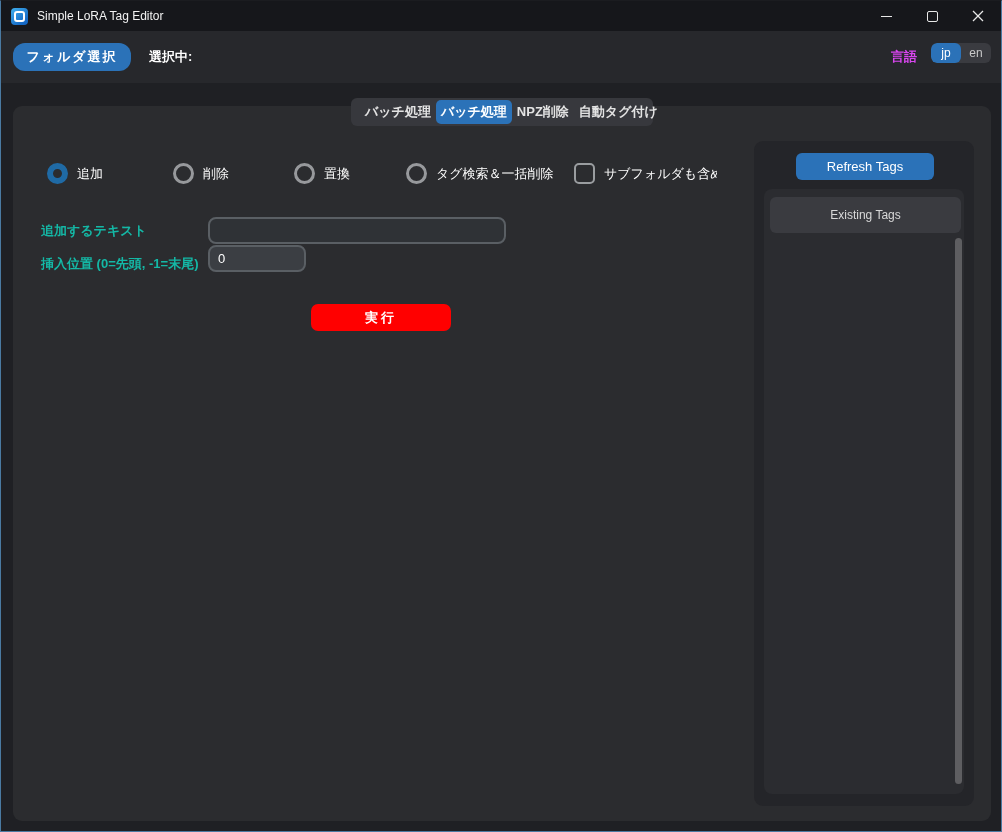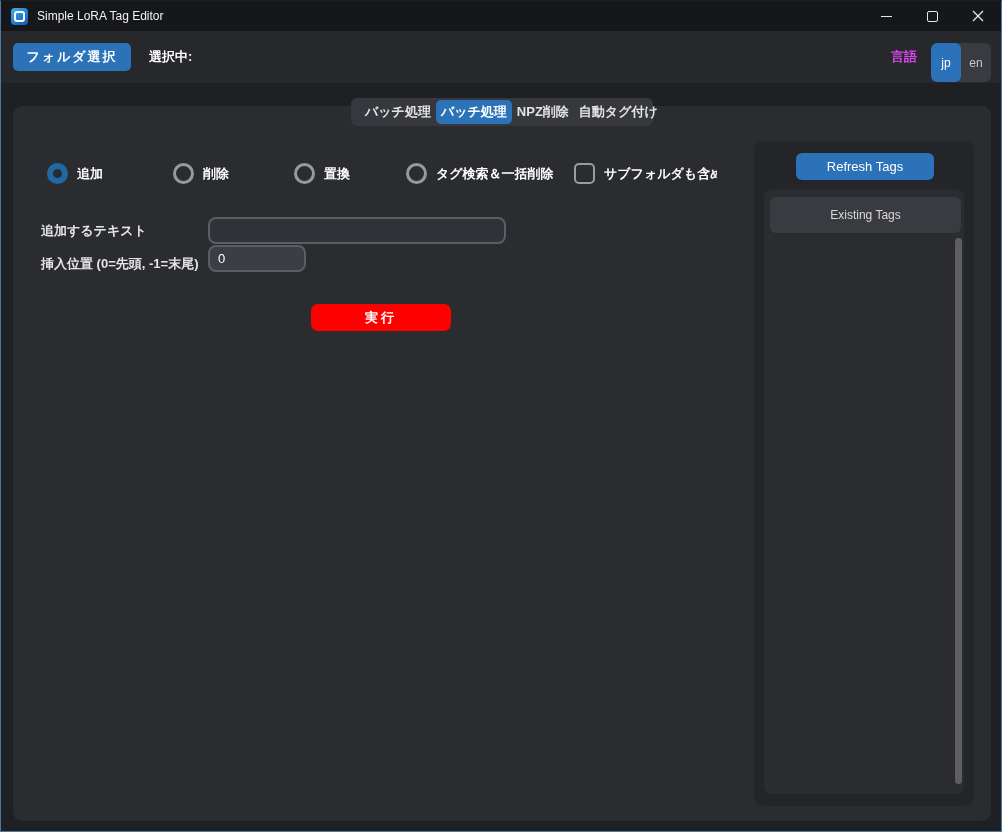--- a/index.html
+++ b/index.html
@@ -33,37 +33,37 @@
   .min-glyph { width:11px; height:1px; background:#e8e8e8; display:block; }
   .max-glyph { width:11px; height:11px; border:1px solid #e8e8e8; border-radius:2px; display:block; }
 
   
   .toolbar {
     position:absolute; top:30px; left:0; right:0; height:52px;
     background:#27282c;
   }
   .folder-btn {
     position:absolute; left:12px; top:12px; width:118px; height:28px;
-    background:#2b72b8; border:none; border-radius:5px;
+    background:#2b72b8; border:none; border-radius:12px;
     color:#fff; font-weight:bold; font-size:13px; letter-spacing:2px;
     display:flex; align-items:center; justify-content:center;
     font-family:inherit; cursor:pointer;
   }
   .selected-label {
     position:absolute; left:148px; top:0; height:52px;
     display:flex; align-items:center;
     color:#fff; font-weight:bold; font-size:13px;
   }
   .lang-label {
     position:absolute; right:84px; top:0; height:52px;
     display:flex; align-items:center;
     color:#d946ef; font-weight:bold; font-size:13px;
   }
   .lang-switch {
-    position:absolute; right:10px; top:12px; width:60px; height:39px;
+    position:absolute; right:10px; top:12px; width:60px; height:20px;
     background:#3a3b40; border-radius:6px; display:flex; overflow:hidden;
   }
   .lang-seg {
     flex:1; display:flex; align-items:center; justify-content:center;
     font-size:12px; color:#c9c9c9; cursor:pointer;
   }
   .lang-seg.active { background:#2b72b8; color:#fff; border-radius:6px; }
 
   
   .main-panel {
@@ -84,29 +84,29 @@
   }
   .tab.active { background:#2b72b8; color:#fff; }
 
   
   .mode { position:absolute; top:57px; display:flex; align-items:center; gap:9px; }
   .radio {
     width:21px; height:21px; border-radius:50%;
     border:3px solid #97999c; flex:0 0 auto;
   }
   .radio.checked { border:6px solid #1f6aa5; }
-  .mode-label { color:#fff; font-weight:bold; font-size:13px; white-space:nowrap; }
+  .mode-label { color:#fff; font-weight:normal; font-size:13px; white-space:nowrap; }
   .checkbox {
     width:21px; height:21px; border-radius:5px;
     border:2.5px solid #9a9da0; flex:0 0 auto;
   }
   .clip-label { max-width:113px; overflow:hidden; }
 
   
-  .field-label { position:absolute; color:#e5e5e5; font-weight:bold; font-size:13px; white-space:nowrap; }
+  .field-label { position:absolute; color:#14b8a6; font-weight:bold; font-size:13px; white-space:nowrap; }
   .entry {
     position:absolute; border:2px solid #5a5f64; border-radius:8px;
     background:#2f3236; color:#fff; font-size:13px; padding:0 8px;
     font-family:inherit; outline:none;
   }
   .entry.light { background:#3b3e43; }
   .execute-btn {
     position:absolute; left:298px; top:198px; width:140px; height:27px;
     background:#ff0000; border:none; border-radius:7px;
     color:#fff; font-weight:bold; font-size:13px; letter-spacing:3px;

